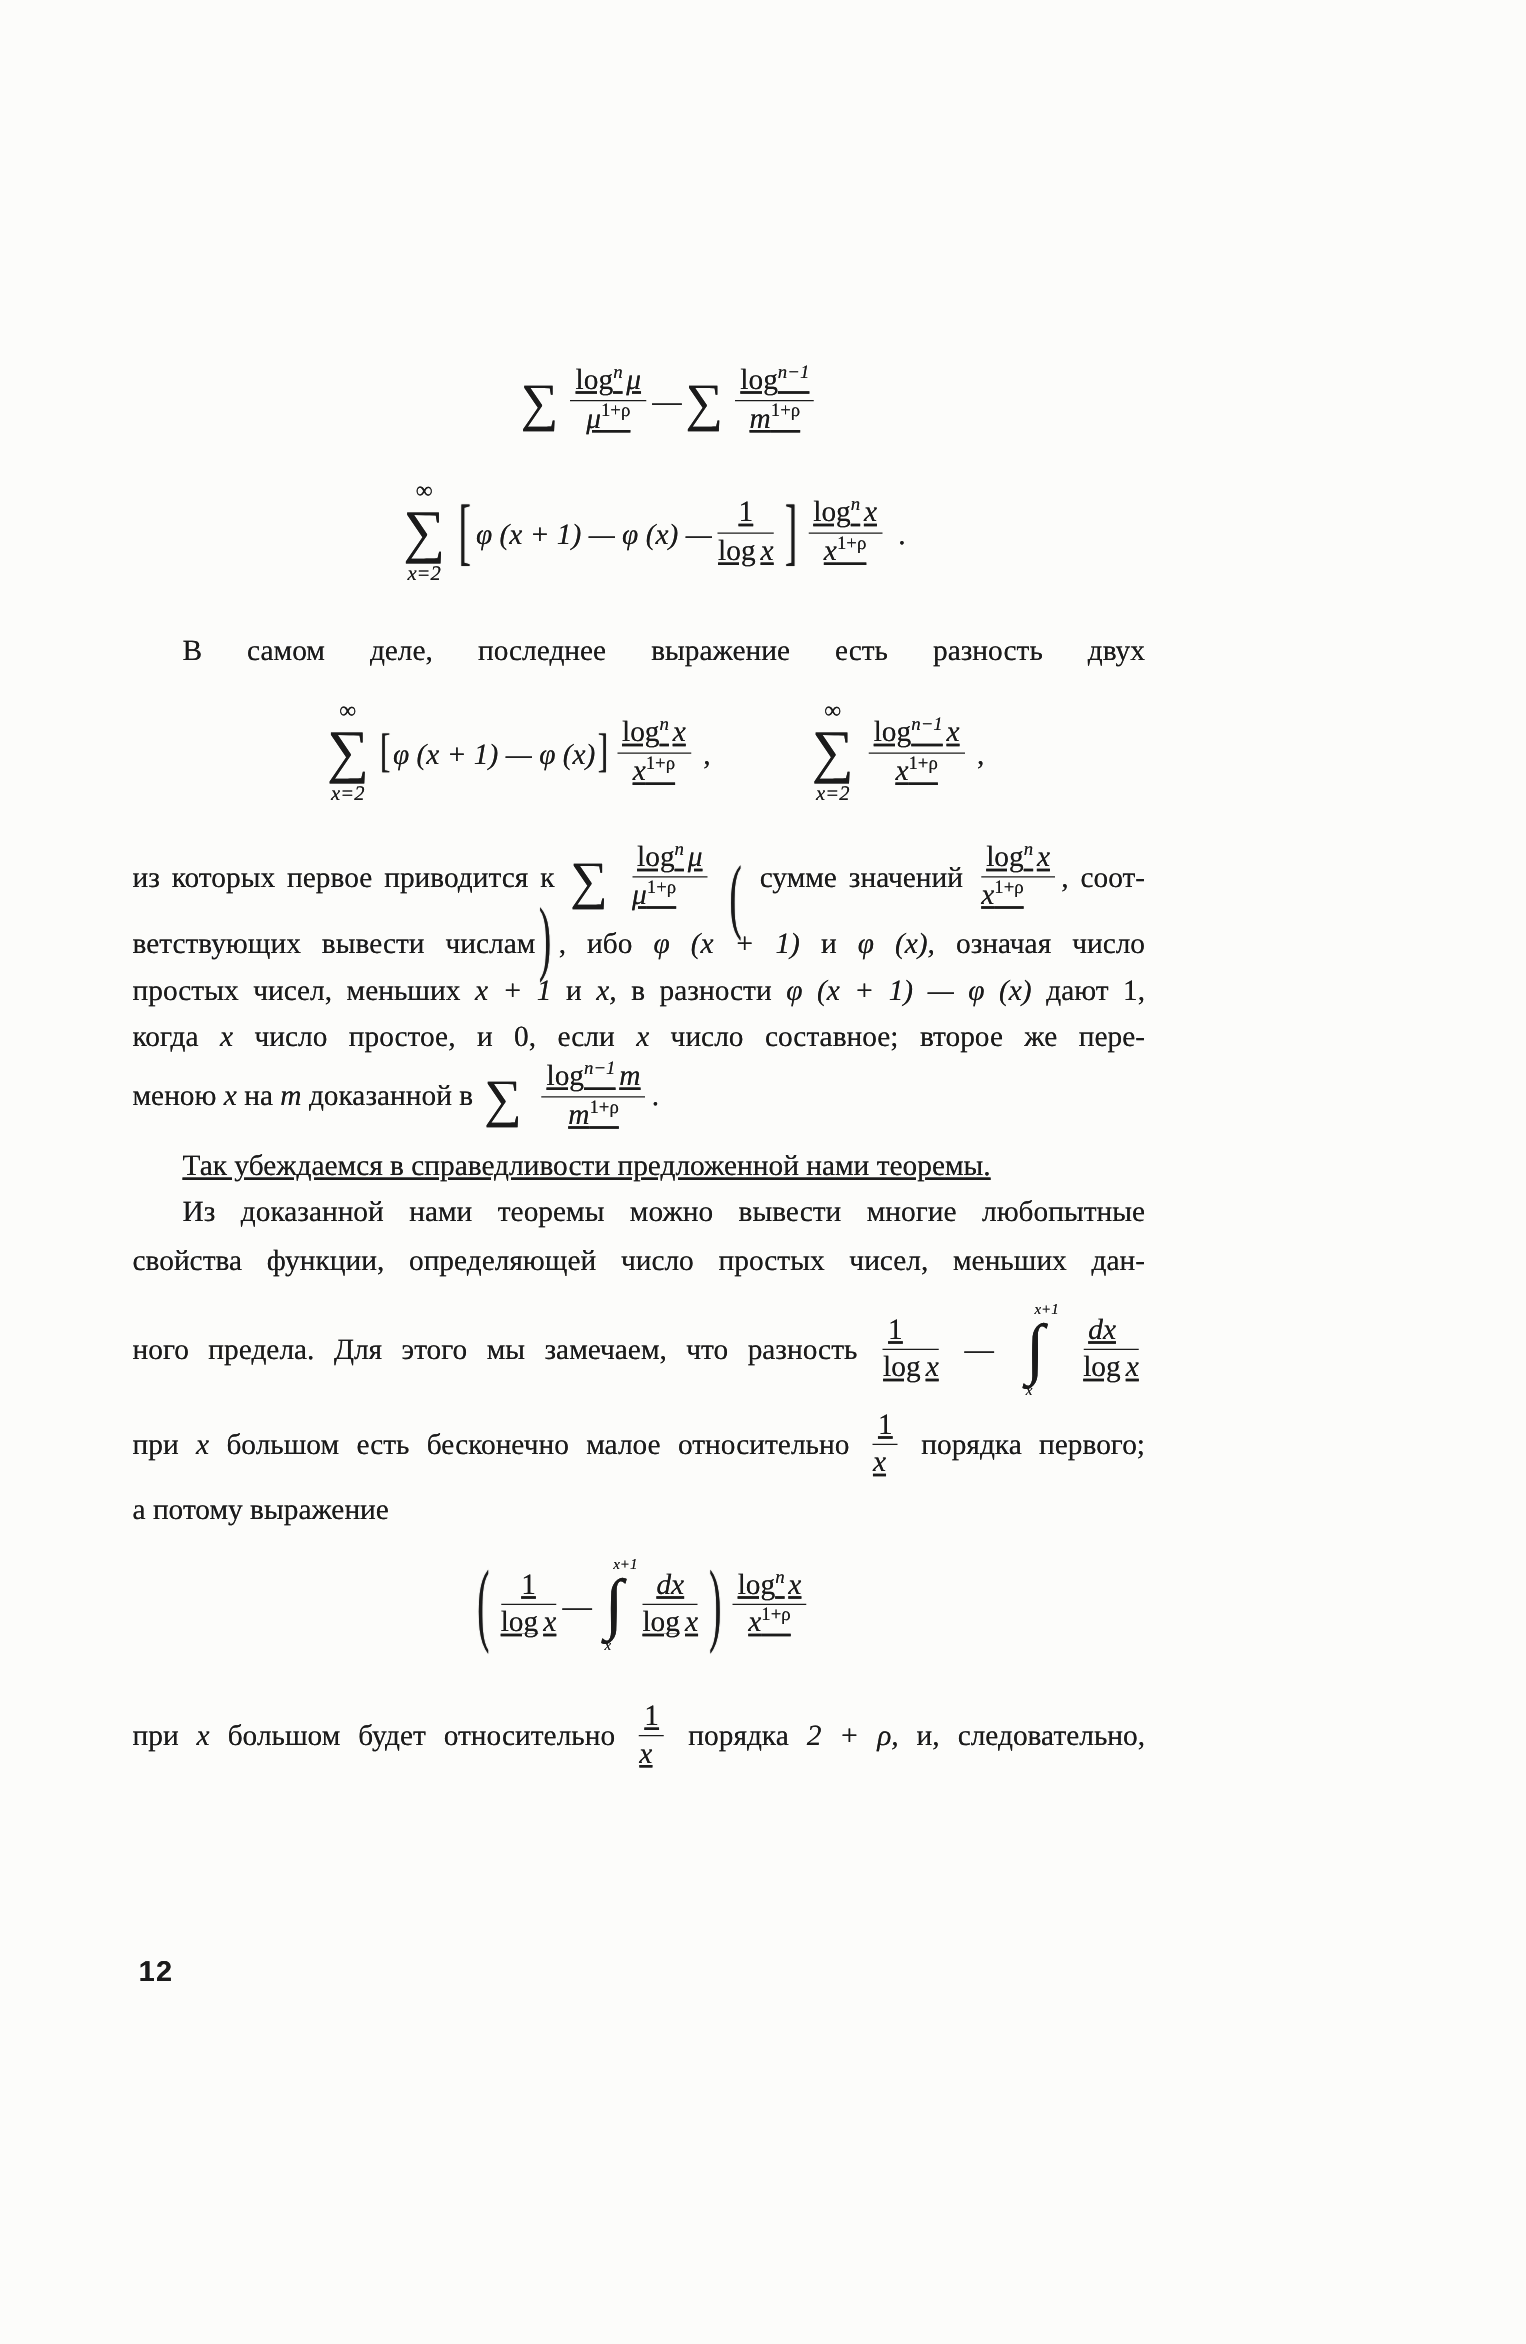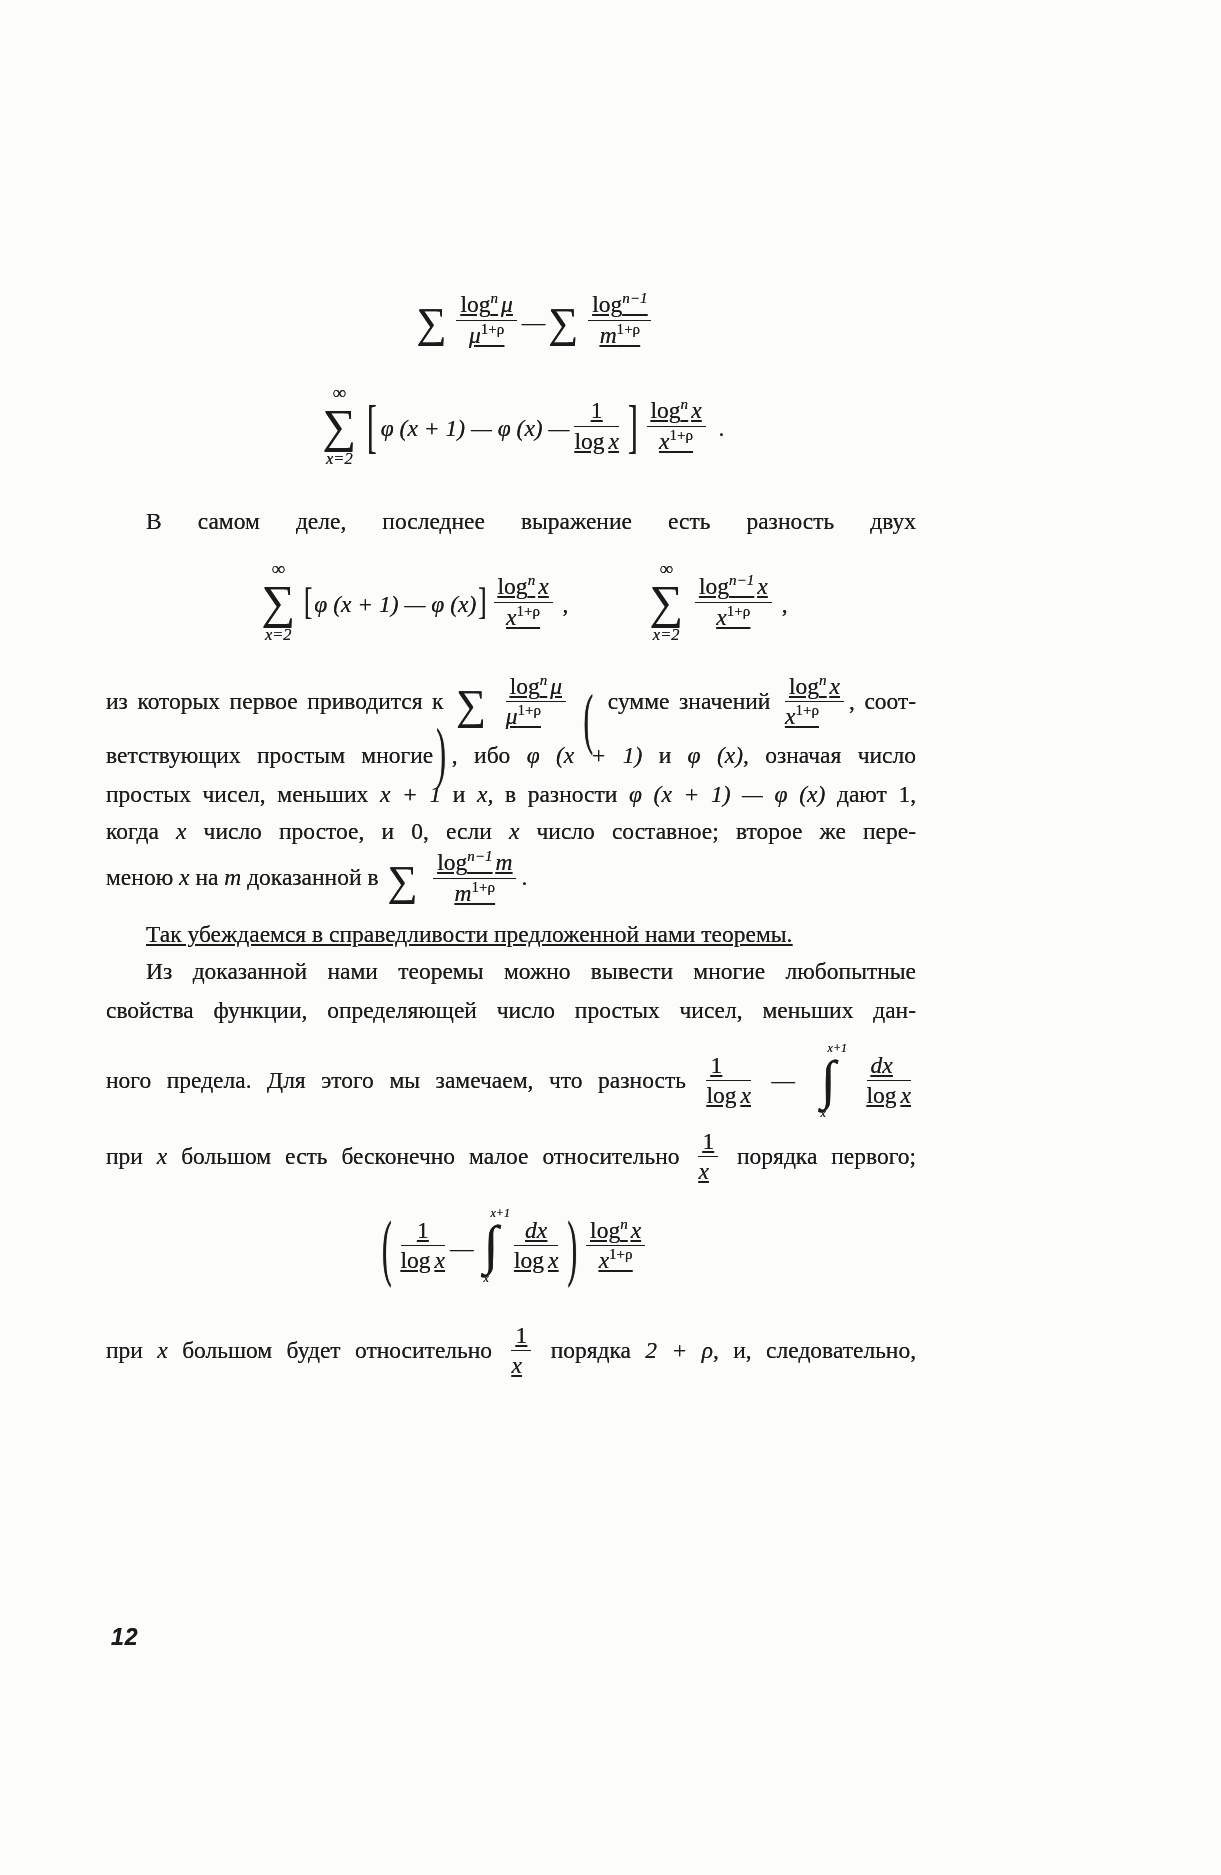--- a/index.html
+++ b/index.html
@@ -59,21 +59,21 @@
   .pD{margin-top:3px;}
   .pE{margin-top:4px;}
   .pTak{margin-top:9px;text-decoration:underline;}
   .pIz{margin-top:3px;}
   .pSv{margin-top:5px;}
   .pNg{margin-top:16px;}
   .pPr1{margin-top:9px;}
   .pAp{margin-top:5px;}
   .f8{margin-top:8px;height:106px;display:flex;align-items:center;justify-content:center;padding-left:6px;}
   .pPr2{margin-top:24px;}
-  .pagenum{position:absolute;left:111px;top:1620px;font-family:"Liberation Sans","DejaVu Sans",sans-serif;font-weight:bold;font-size:23px;letter-spacing:1px;font-style:italic;}
+  .pagenum{position:absolute;left:111px;top:1560px;font-family:"Liberation Sans","DejaVu Sans",sans-serif;font-weight:bold;font-size:23px;letter-spacing:1px;}
   .dotend{margin-left:8px;}
   .commaend{margin-left:5px;}
 </style>
 </head>
 <body>
 
 <div class="page">
   <div class="content">
 
 
@@ -154,21 +154,21 @@
       <span class="bigpar-hang-a">(</span>
       <span>сумме значений</span>
       <span class="frac">
         <span class="num"><span class="rm">log</span><sup class="e it">n</sup><span class="it nvar">x</span></span>
         <span class="den"><span class="it">x</span><sup class="e">1+ρ</sup></span>
       </span><span>,</span>
       <span>соот-</span>
     </div>
 
     <div class="line just pB">
-      <span>ветствующих простым многие</span><span class="bigpar-hang-b">)</span><span>, ибо</span>
+      <span>ветствующих вывести числам</span><span class="bigpar-hang-b">)</span><span>, ибо</span>
       <span class="it">φ (x + 1)</span>
       <span>и</span>
       <span class="it">φ (x),</span>
       <span>означая число</span>
     </div>
 
     <div class="line just pC">
       <span>простых чисел, меньших</span>
       <span class="it">x + 1</span>
       <span>и</span>
@@ -225,20 +225,21 @@
       <span>при</span>
       <span class="it">x</span>
       <span>большом есть бесконечно малое относительно</span>
       <span class="frac">
         <span class="num rm">1</span>
         <span class="den it">x</span>
       </span>
       <span>порядка первого;</span>
     </div>
 
+    <div class="line pAp"><span>а потому выражение</span></div>
 
     <div class="f8">
       <span class="bigpar">(</span>
       <span class="frac">
         <span class="num rm">1</span>
         <span class="den"><span class="rm">log</span><span class="it dvar">x</span></span>
       </span>
       <span>—</span>
       <span class="intwrap">
         <span class="ilim top it">x+1</span>

